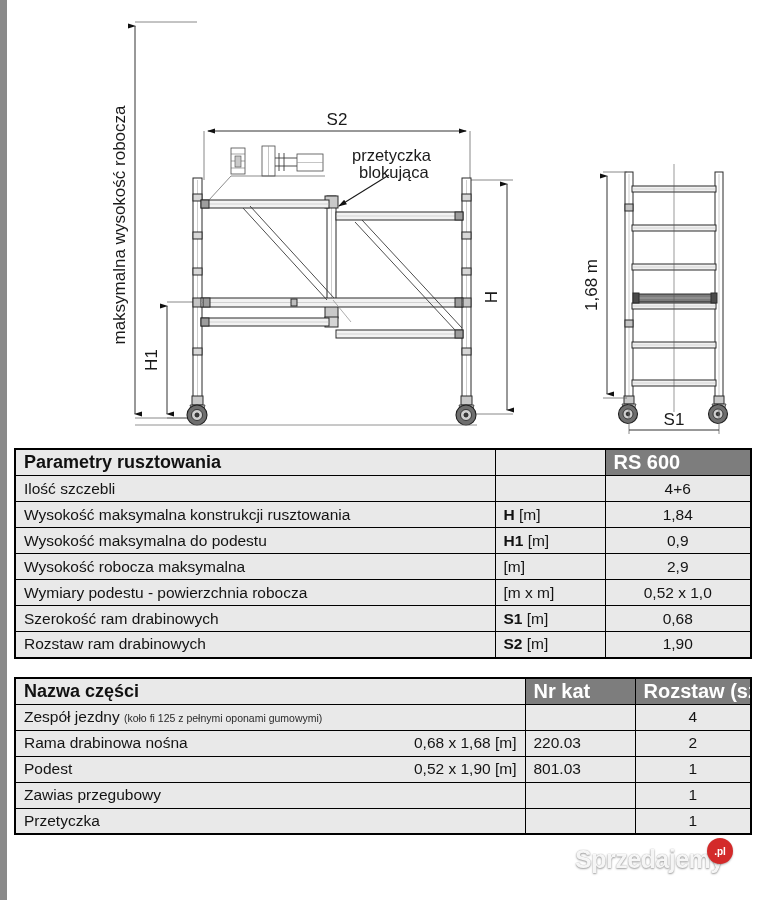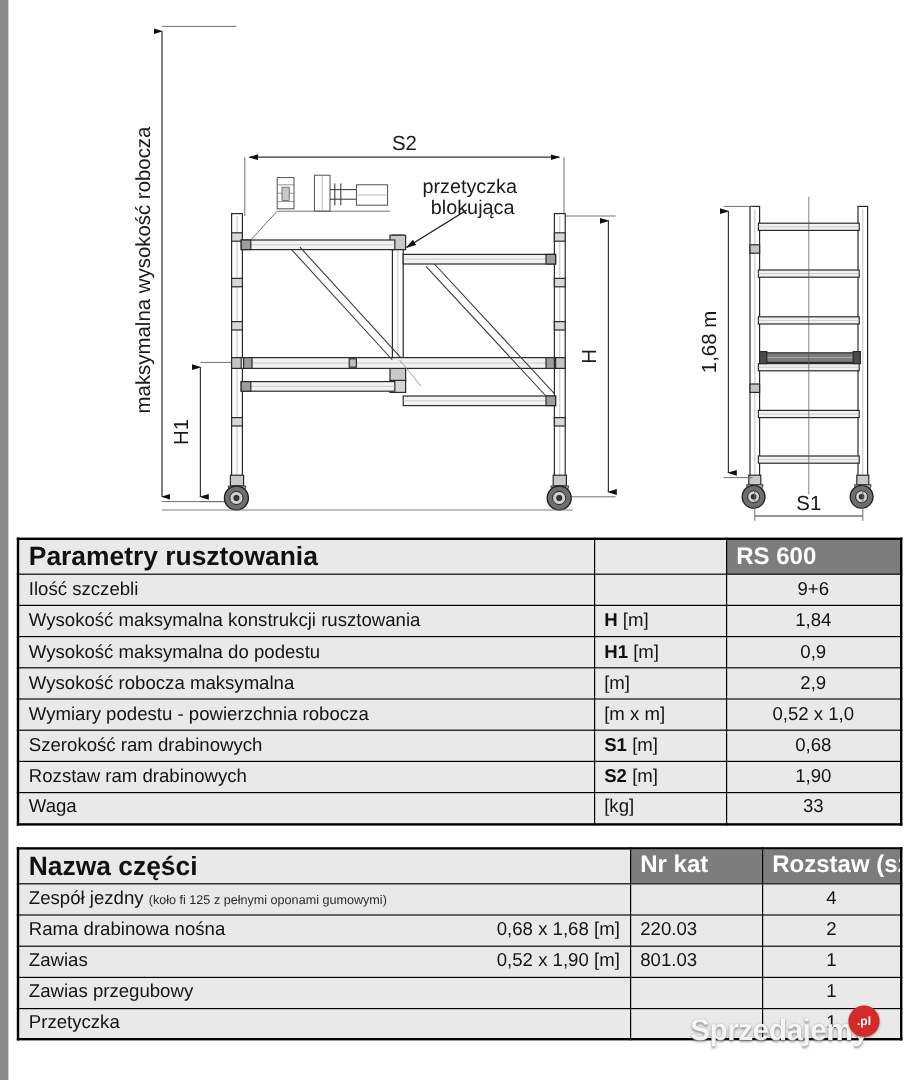--- a/index.html
+++ b/index.html
@@ -43,21 +43,21 @@
     vertical-align: middle;
     white-space: nowrap;
     overflow: hidden;
   }
   table.spec thead th {
     background: #7d7d7d;
     color: #ffffff;
     font-weight: bold;
     font-size: 20px;
   }
-  table.spec thead th.t-name { background:#e9e9e9; color:#111; font-size:22px; }
+  table.spec thead th.t-name { background:#e9e9e9; color:#111; font-size:18px; }
   .c-unit { text-align:center; padding-right:10px !important; color:#5a5a5a; }
   .c-unit b { color:#111; font-weight:bold; }
   .c-val  { text-align:center !important; }
   .c-num  { text-align:center; }
   .c-qty  { text-align:center !important; }
   .sub-note { font-size:10.5px; color:#2a2a2a; }
   .gap { height:18px; }
 
   
   #watermark {
@@ -337,21 +337,21 @@
         <tr>
           <th class="t-name">Parametry rusztowania</th>
           <th class="t-name"></th>
           <th>RS 600</th>
         </tr>
       </thead>
       <tbody>
           <tr>
             <td>Ilość szczebli</td>
             <td class="c-unit"><span></span></td>
-            <td class="c-val">9+6</td>
+            <td class="c-val">4+6</td>
           </tr>
           <tr>
             <td>Wysokość maksymalna konstrukcji rusztowania</td>
             <td class="c-unit"><b>H</b> <span>[m]</span></td>
             <td class="c-val">1,84</td>
           </tr>
           <tr>
             <td>Wysokość maksymalna do podestu</td>
             <td class="c-unit"><b>H1</b> <span>[m]</span></td>
             <td class="c-val">0,9</td>
@@ -368,25 +368,20 @@
           </tr>
           <tr>
             <td>Szerokość ram drabinowych</td>
             <td class="c-unit"><b>S1</b> <span>[m]</span></td>
             <td class="c-val">0,68</td>
           </tr>
           <tr>
             <td>Rozstaw ram drabinowych</td>
             <td class="c-unit"><b>S2</b> <span>[m]</span></td>
             <td class="c-val">1,90</td>
-          </tr>
-          <tr>
-            <td>Waga</td>
-            <td class="c-unit"><span>[kg]</span></td>
-            <td class="c-val">33</td>
           </tr>
         </tbody>
     </table>
   </div>
 
   <div class="gap"></div>
 
   <div class="tbl-wrap">
     <table class="spec">
       <colgroup>
@@ -406,21 +401,21 @@
             <td><span>Zespół jezdny</span> <span class="sub-note">(koło fi 125 z pełnymi oponami gumowymi)</span></td>
             <td class="c-num"></td>
             <td class="c-qty">4</td>
           </tr>
           <tr>
             <td><span>Rama drabinowa nośna</span><span style="float: right;">0,68 x 1,68 [m]</span></td>
             <td class="c-num">220.03</td>
             <td class="c-qty">2</td>
           </tr>
           <tr>
-            <td><span>Zawias</span><span style="float: right;">0,52 x 1,90 [m]</span></td>
+            <td><span>Podest</span><span style="float: right;">0,52 x 1,90 [m]</span></td>
             <td class="c-num">801.03</td>
             <td class="c-qty">1</td>
           </tr>
           <tr>
             <td><span>Zawias przegubowy</span></td>
             <td class="c-num"></td>
             <td class="c-qty">1</td>
           </tr>
           <tr>
             <td><span>Przetyczka</span></td>

